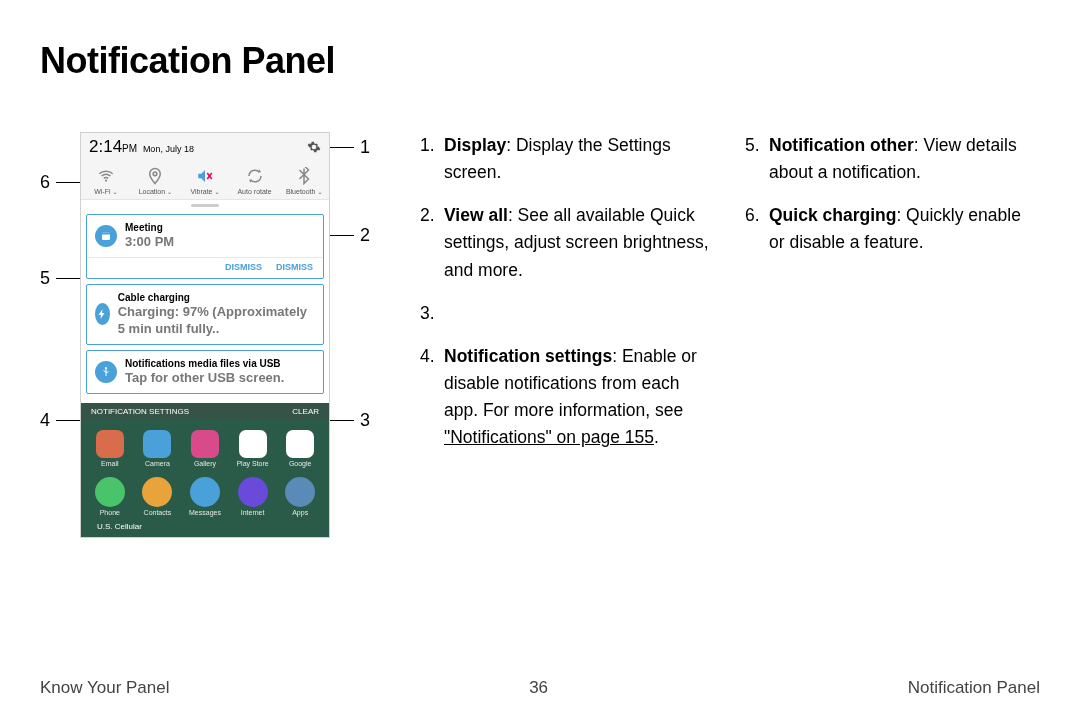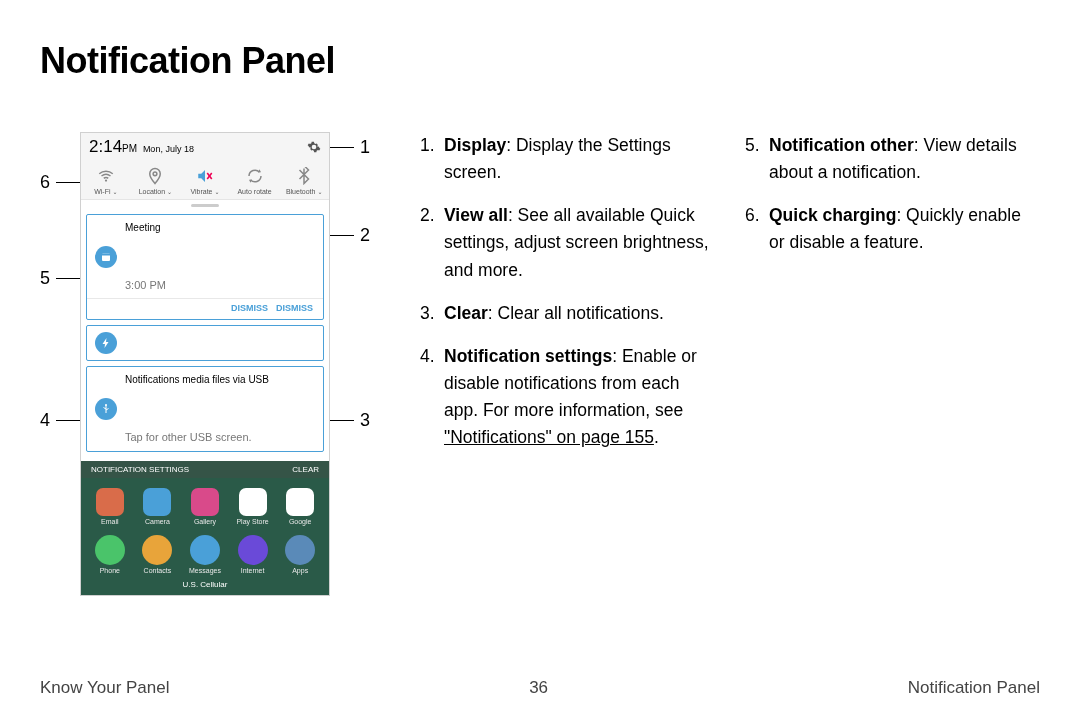--- a/index.html
+++ b/index.html
@@ -97,26 +97,26 @@
   .card-ic {
     width: 22px; height: 22px;
     border-radius: 50%;
     background: #4aa0d8;
     margin-right: 8px;
     display: flex;
     align-items: center;
     justify-content: center;
   }
   .card-ic svg { width: 12px; height: 12px; fill: #fff; }
-  .card-body { font-size: 10px; line-height: 1.3; }
-  .card-body .sub { color: #777; font-size: 11px; margin-top: 44px; }
+  .card-body { font-size: 10px; line-height: 1.3; font-weight: bold; }
+  .card-body .sub { color: #777; font-size: 13px; }
   .card-actions {
     display: flex;
     justify-content: flex-end;
-    gap: 8px;
+    gap: 14px;
     padding: 4px 10px 6px;
     font-size: 9px;
     color: #4aa0d8;
     font-weight: 600;
     border-top: 1px solid #e8e8e8;
   }
   .panel-footer {
     background: rgba(54,84,72,0.95);
     display: flex;
     justify-content: space-between;
@@ -144,24 +144,23 @@
     gap: 2px;
     text-align: center;
   }
   .dock .app { font-size: 7px; color: #e8e8e8; }
   .dock .ic {
     width: 30px; height: 30px;
     border-radius: 50%;
     margin: 0 auto 2px;
   }
   .carrier {
-    text-align: center;
     font-size: 8px;
     color: #fff;
-    padding: 2px 4px 6px;
+    padding: 2px 16px 6px;
   }
   
   .callout {
     position: absolute;
     font-size: 18px;
     color: #000;
     display: flex;
     align-items: center;
   }
   .callout .line {
@@ -302,20 +301,24 @@
           </div>
         </div>
 
         <div class="card">
           <div class="card-top">
             <span class="card-ic">
                 <svg viewBox="0 0 24 24">
                   <path fill="#fff" d="M13 2L5 14h5l-1 8 8-12h-5z"></path>
                 </svg>
               </span>
+            <div class="card-body">
+              <div>Cable charging</div>
+              <div class="sub">Charging: 97% (Approximately 5 min until fully..</div>
+            </div>
           </div>
         </div>
 
         <div class="card">
           <div class="card-top">
             <span class="card-ic">
                 <svg viewBox="0 0 24 24">
                   <circle cx="12" cy="4" r="2" fill="#fff"></circle>
                   <path stroke="#fff" stroke-width="2" d="M12 4v16M12 12l-5-3M12 14l5-3"></path>
                 </svg>
@@ -358,21 +361,20 @@
       <div class="desc-item">
         <span class="num">1.</span>
         <span><b>Display</b><span>: Display the Settings screen.</span></span>
       </div>
       <div class="desc-item">
         <span class="num">2.</span>
         <span><b>View all</b><span>: See all available Quick settings, adjust screen brightness, and more.</span></span>
       </div>
       <div class="desc-item">
         <span class="num">3.</span>
-        <span><b>Clear</b><span>: Clear all notifications.</span></span>
       </div>
       <div class="desc-item">
         <span class="num">4.</span>
         <span><b>Notification settings</b><span>: Enable or disable notifications from each app. For more information, see </span><span class="link">"Notifications" on page 155</span><span>.</span></span>
       </div>
     </div>
     <div class="desc-col">
       <div class="desc-item">
         <span class="num">5.</span>
         <span><b>Notification other</b><span>: View details about a notification.</span></span>

